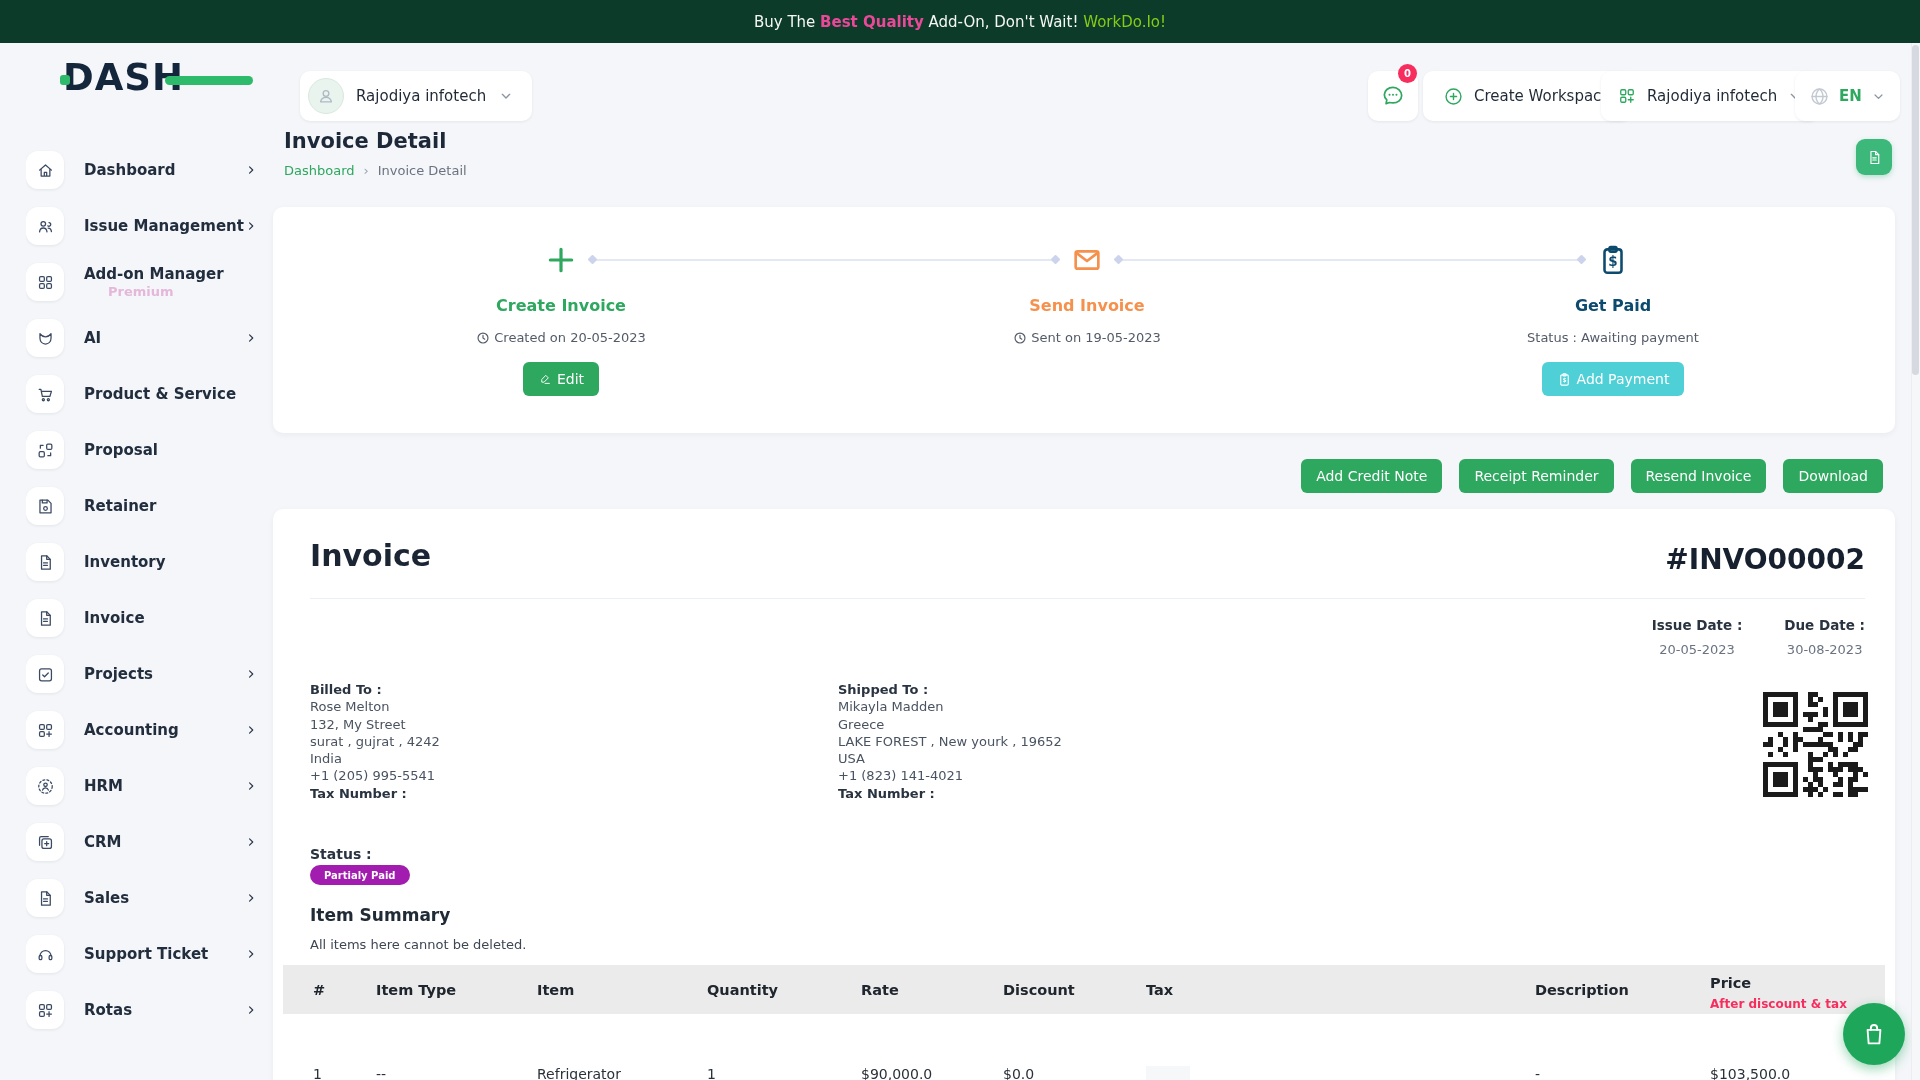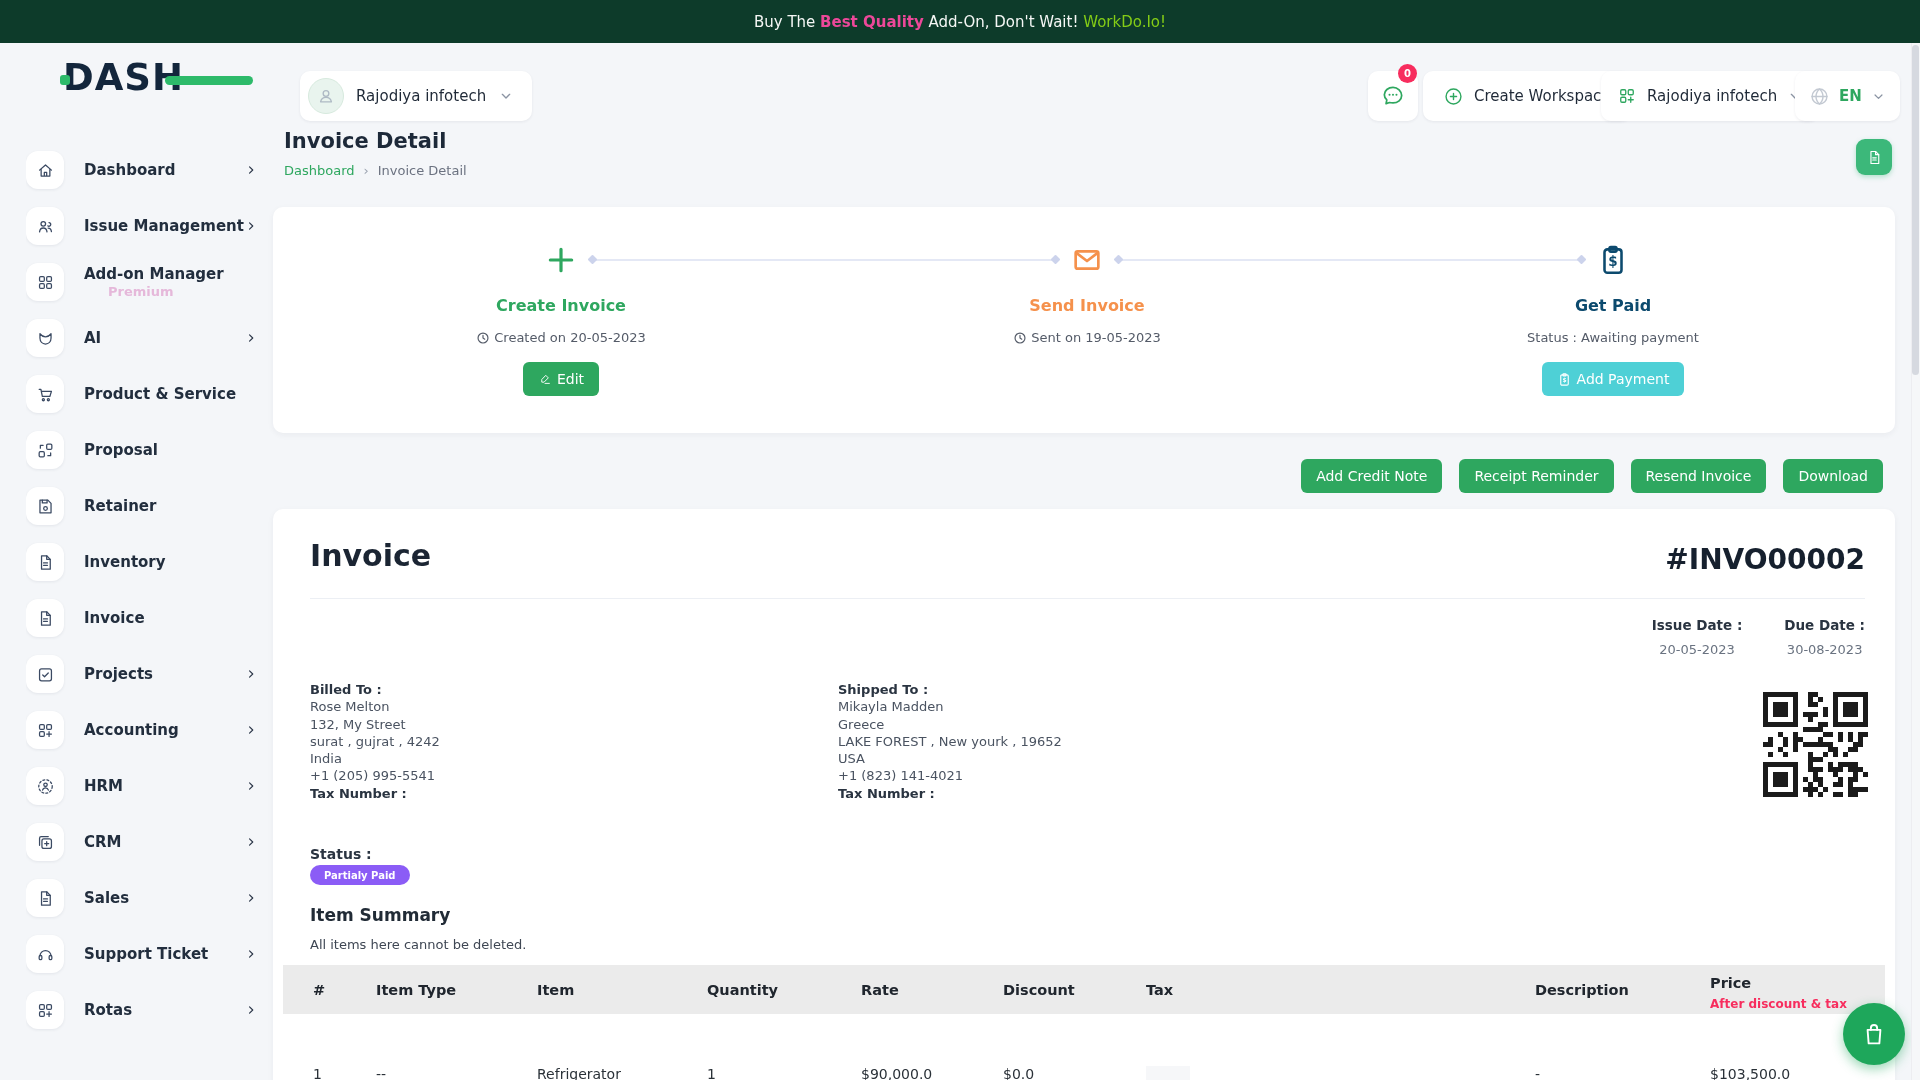--- a/index.html
+++ b/index.html
@@ -92,21 +92,21 @@
   .inv-divider { position:absolute; left:37px; right:30px; top:89px; height:1px; background:#ecEFF4; background:#eceff4; }
   .dates { position:absolute; right:30px; top:108px; display:flex; gap:42px; }
   .dcol { text-align:center; }
   .dlabel { font-size:13.5px; font-weight:700; color:#2a3441; }
   .dvalue { font-size:13px; color:#6a7381; margin-top:9px; }
   .addr { position:absolute; top:172px; font-size:13px; color:#4a5361; line-height:17.3px; }
   .addr.billed { left:37px; } .addr.shipped { left:565px; }
   .alabel { font-weight:700; color:#2a3441; }
   .qr { position:absolute; left:1490px; top:183px; width:105px; height:105px; }
   .status-label { position:absolute; left:37px; top:337px; font-size:14px; font-weight:700; color:#2a3441; }
-  .status-badge { position:absolute; left:37px; top:356px; height:20px; padding:0 14px; background:#8b5cf6;
+  .status-badge { position:absolute; left:37px; top:356px; height:20px; padding:0 14px; background:#a21caf;
     border-radius:11px; color:#fff; font-size:10px; font-weight:600; display:flex; align-items:center; }
   .summary-title { position:absolute; left:37px; top:396px; font-size:17px; font-weight:600; color:#212b36; }
   .summary-note { position:absolute; left:37px; top:428px; font-size:13px; color:#3f4754; }
 
   table.items { position:absolute; left:10px; top:456px; width:1602px; border-collapse:collapse; table-layout:fixed; }
   table.items th { background:#ebebeb; height:49px; text-align:left; padding-left:30px; font-size:14.5px;
     font-weight:700; color:#20262e; vertical-align:middle; }
   th.price-th { vertical-align:top; padding-top:7px; }
   .price-sub { font-size:12px; font-weight:700; color:#f72d5e; margin-top:6px; }
   table.items td { vertical-align:top; padding:52px 0 0 30px; font-size:14px; color:#2a3138; height:130px; }

